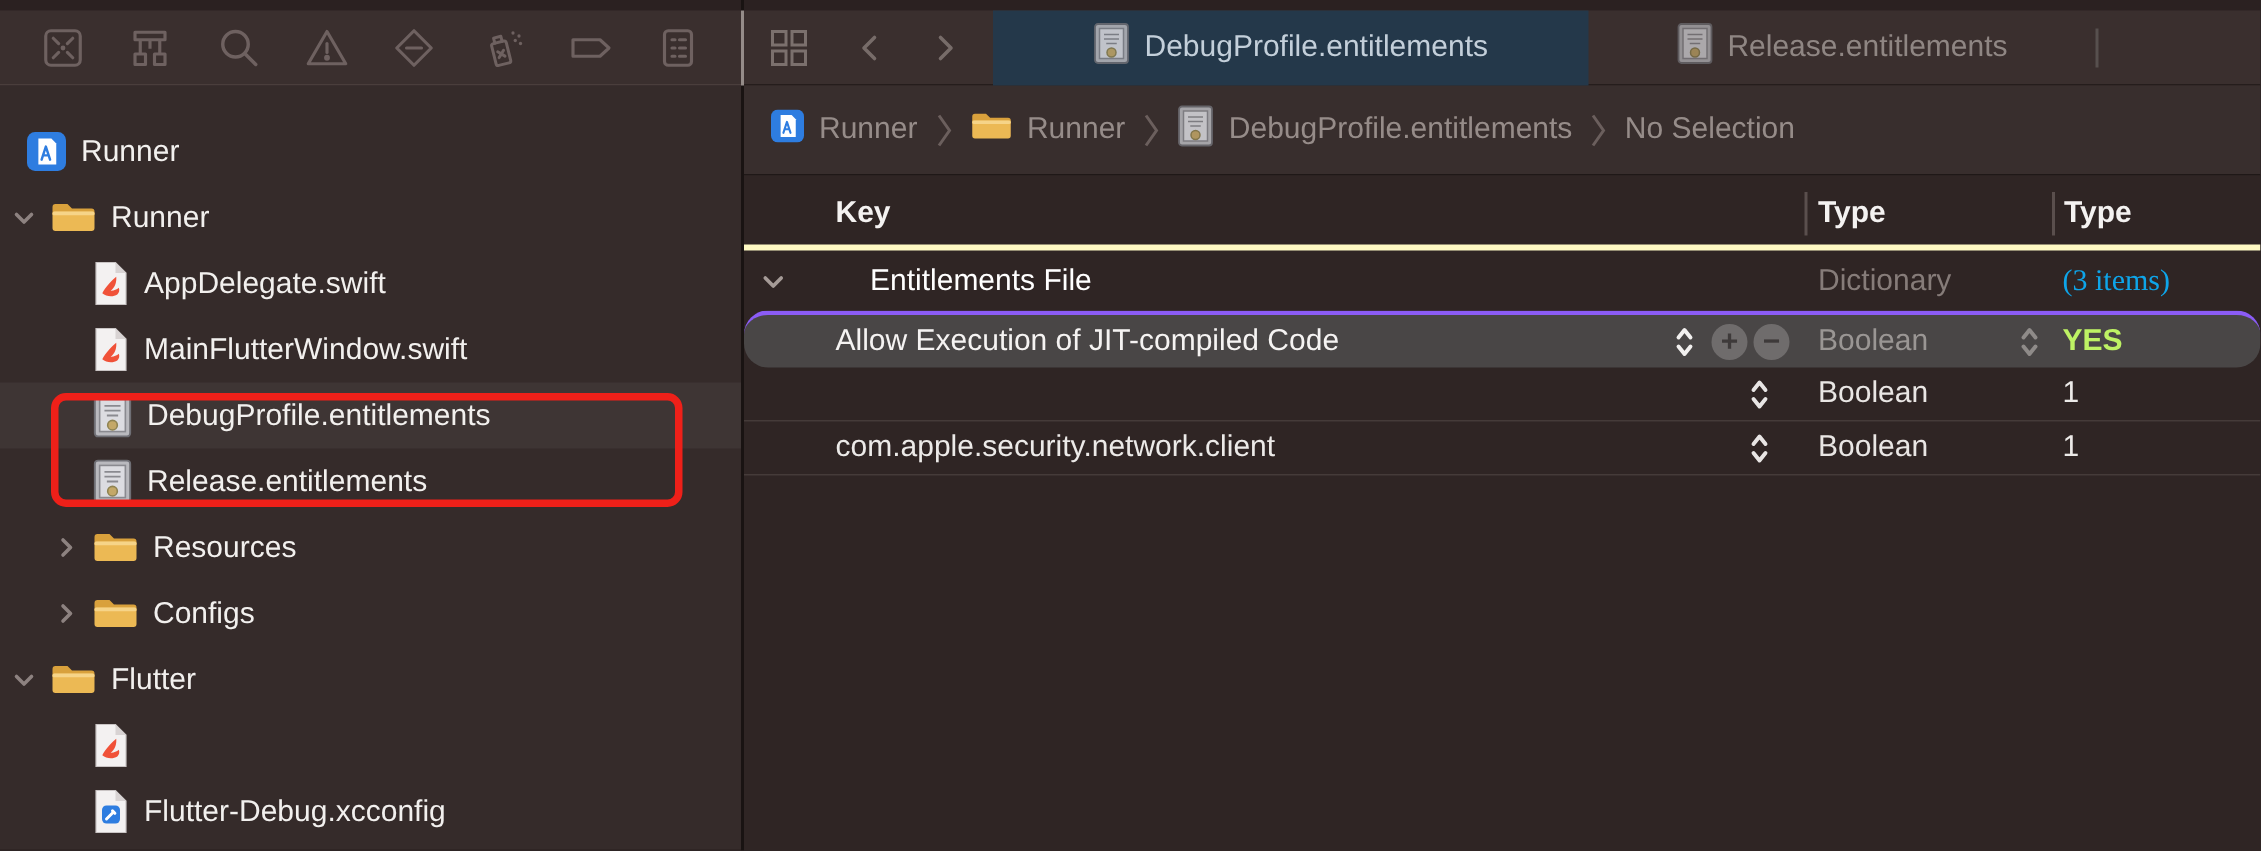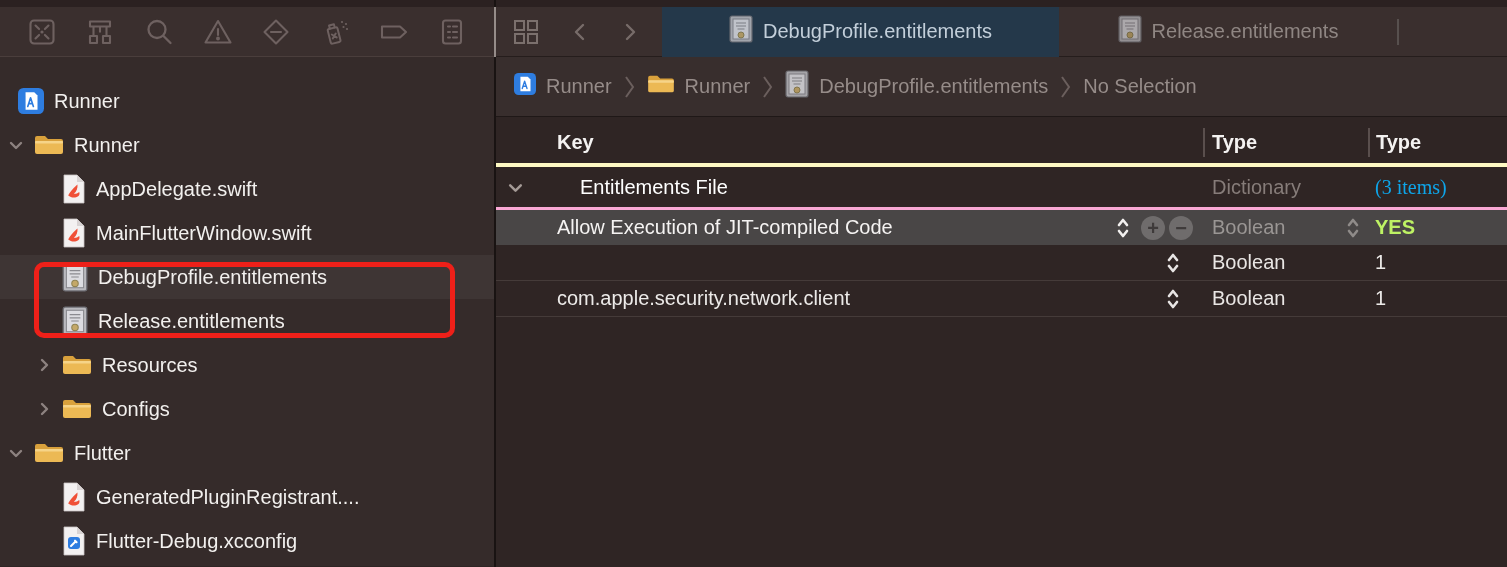--- a/index.html
+++ b/index.html
@@ -60,21 +60,21 @@
   .sep-1 { left:707px; } .sep-2 { left:872px; }
 
   .trow { position:relative; width:100%; font-size:20px; }
   .trow .cell { position:absolute; top:0; height:100%; display:flex; align-items:center; white-space:nowrap; }
   .row-dict { height:40px; }
   .row-dict .chev { left:11px; }
   .row-dict .k { left:52px; color:#ffffff;margin-left:32px; }
   .row-dict .t { left:716px; color:#867c79; }
   .row-dict .v { left:879px; color:#0ea5e9;font-family:Liberation Serif, serif; }
 
-  .row-sel { height:38px; background:#494646; border-top:3px solid #f9a8d4; }
+  .row-sel { height:38px; background:#494646; border-top:3px solid #8b5cf6;border-radius:16px; }
   .row-sel .k { left:61px; color:#f5f3f2; }
   .row-sel .t { left:716px; color:#9a9694; }
   .row-sel .v { left:879px; color:#bef264; font-weight:700; }
   .row-sel .stepper-key { left:620px; }
   .row-sel .btn-plus  { left:645px; }
   .row-sel .btn-minus { left:673px; }
   .row-sel .stepper-val { left:850px; }
 
   .row-plain { height:36px; border-bottom:1px solid #453b39; }
   .row-plain .k { left:61px; color:#eceae8; }
@@ -300,21 +300,20 @@
         <span class="slabel">Flutter</span>
       </div>
 
       <div class="srow lv2">
         <span class="chev"></span>
         <span class="sicon">
           <svg width="24" height="30" viewBox="0 0 24 30">
               <use href="#ico-swift"></use>
             </svg>
         </span>
-        <span class="slabel">GeneratedPluginRegistrant....</span>
       </div>
 
       <div class="srow lv2">
         <span class="chev"></span>
         <span class="sicon">
           <svg width="24" height="30" viewBox="0 0 24 30">
               <use href="#ico-xcconfig"></use>
             </svg>
         </span>
         <span class="slabel">Flutter-Debug.xcconfig</span>

